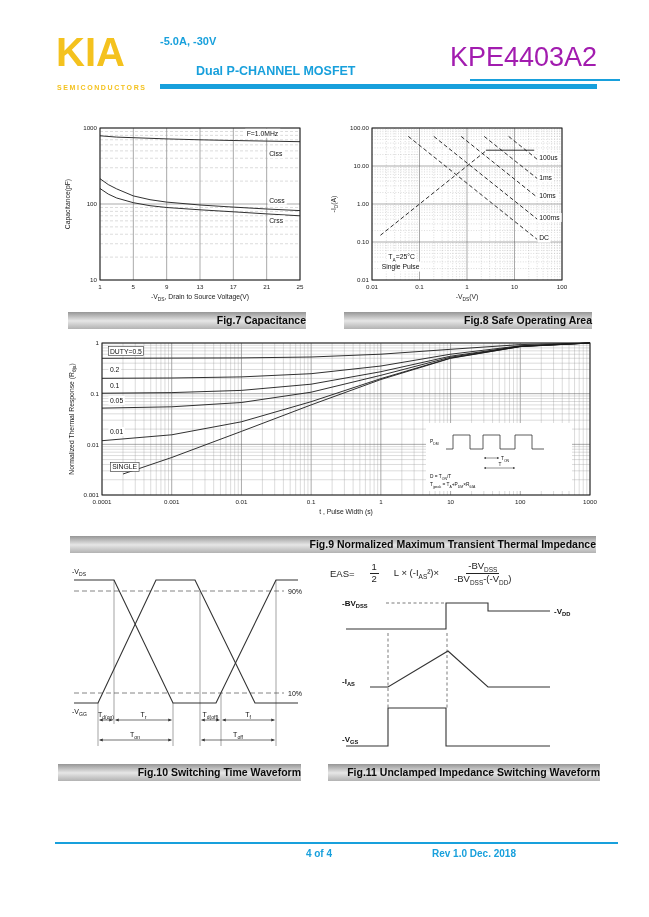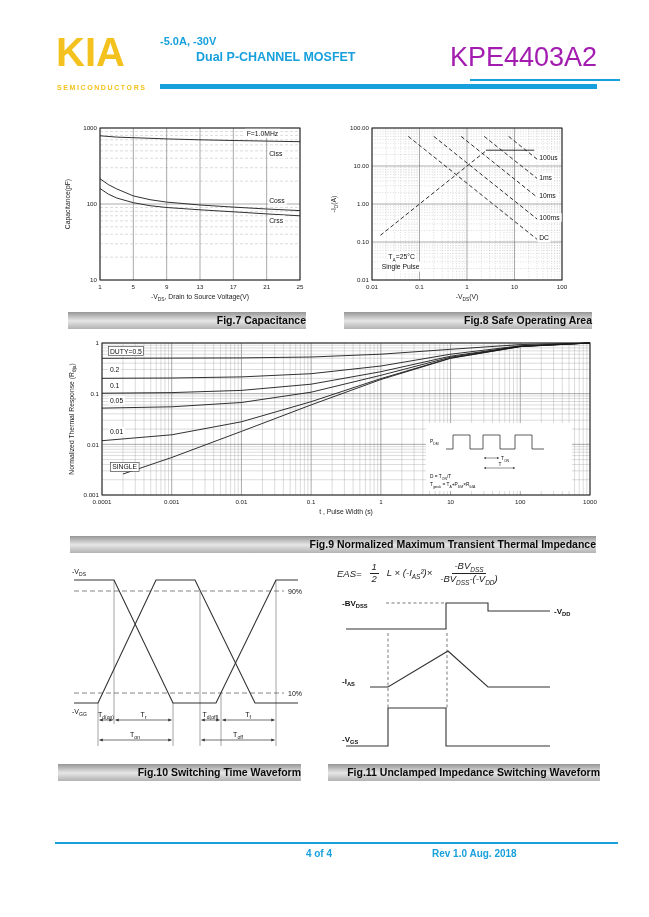--- a/index.html
+++ b/index.html
@@ -2,21 +2,21 @@
 <html><head>
 <meta charset="utf-8">
 <style>
   html,body{margin:0;padding:0;background:#fff;}
   .page{position:relative;width:649px;height:917px;background:#ffffff;overflow:hidden;
         font-family:"Liberation Sans",sans-serif;color:#111;border-radius:24px;}
   
   .logo-text{position:absolute;left:56px;top:30px;font-size:40px;font-weight:bold;color:#F4C21E;letter-spacing:0;}
   .logo-sub{position:absolute;left:57px;top:84px;font-size:7px;font-weight:bold;color:#F4C21E;letter-spacing:1.6px;}
   .spec{position:absolute;left:160px;top:35px;color:#18A0DC;font-weight:bold;}
-  .spec1{font-size:11px;margin-bottom:3px;}
+  .spec1{font-size:11px;margin-bottom:17px;}
   .spec2{font-size:12.5px;margin-left:36px;}
   .part{position:absolute;right:52px;top:42px;font-size:27px;color:#a21caf;font-weight:400;}
   .rule-thin{position:absolute;left:470px;top:79px;width:150px;height:1.5px;background:#18A0DC;}
   .rule-thick{position:absolute;left:160px;top:84px;width:437px;height:4.5px;background:#18A0DC;}
   
   .caption{position:absolute;height:17px;line-height:17px;text-align:right;font-weight:bold;
            font-size:10.5px;color:#0a0a0a;
            background:linear-gradient(180deg,#969696 0%,#e6e6e6 52%,#b2b2b2 100%);}
   
   svg{position:absolute;}
@@ -33,22 +33,22 @@
   .pct{stroke:#666;stroke-width:.8;stroke-dasharray:5,3;}
   .guide{stroke:#444;stroke-width:.5;fill:none;}
   .meas{stroke:#333;stroke-width:.7;}
   .wtext{font-size:7px;fill:#111;}
   .wtextb{font-size:8px;fill:#111;font-weight:bold;}
   .dash2{stroke:#444;stroke-width:.7;stroke-dasharray:3,2.5;fill:none;}
   .itext{font-size:4.8px;fill:#111;}
   .iwave{fill:none;stroke:#333;stroke-width:.8;}
   .imeas{stroke:#333;stroke-width:.55;}
   
-  .formula{position:absolute;left:337px;top:561px;display:flex;align-items:center;gap:8px;
-           font-size:9.5px;color:#222;font-style:italic;}
+  .formula{position:absolute;left:330px;top:561px;display:flex;align-items:center;gap:15px;
+           font-size:9.5px;color:#222;}
   .formula sub{font-size:68%;}
   .frac{display:inline-flex;flex-direction:column;align-items:center;line-height:1.15;text-align:center;}
   .frac .num{border-bottom:1px solid #222;padding:0 2px;}
   
   .f-line{position:absolute;left:55px;top:842px;width:563px;height:1.5px;background:#18A0DC;}
   .f-page{position:absolute;left:268px;top:848px;width:64px;text-align:right;font-size:10px;font-weight:bold;color:#18A0DC;}
   .f-rev{position:absolute;left:432px;top:848px;font-size:10px;font-weight:bold;color:#18A0DC;}
 </style>
 </head>
 <body>
@@ -430,15 +430,15 @@
     <path class="wf" d="M18,190 H60 V152 H118 V190 H222"></path>
     <text class="wtextb" x="14" y="50"><tspan>-BV</tspan><tspan dy="2.2" font-size="72%">DSS</tspan></text>
     <text class="wtextb" x="226" y="58"><tspan>-V</tspan><tspan dy="2.2" font-size="72%">DD</tspan></text>
     <text class="wtextb" x="14" y="128"><tspan>-I</tspan><tspan dy="2.2" font-size="72%">AS</tspan></text>
     <text class="wtextb" x="14" y="186"><tspan>-V</tspan><tspan dy="2.2" font-size="72%">GS</tspan></text>
   </svg>
   <div class="caption" style="left:328px;top:764px;width:272px;">Fig.11 Unclamped Impedance Switching Waveform</div>
 
   <div class="f-line"></div>
   <div class="f-page">4 of 4</div>
-  <div class="f-rev">Rev 1.0 Aug. 2018</div>
+  <div class="f-rev">Rev 1.0 Dec. 2018</div>
 
 </div>
 
 </body></html>

